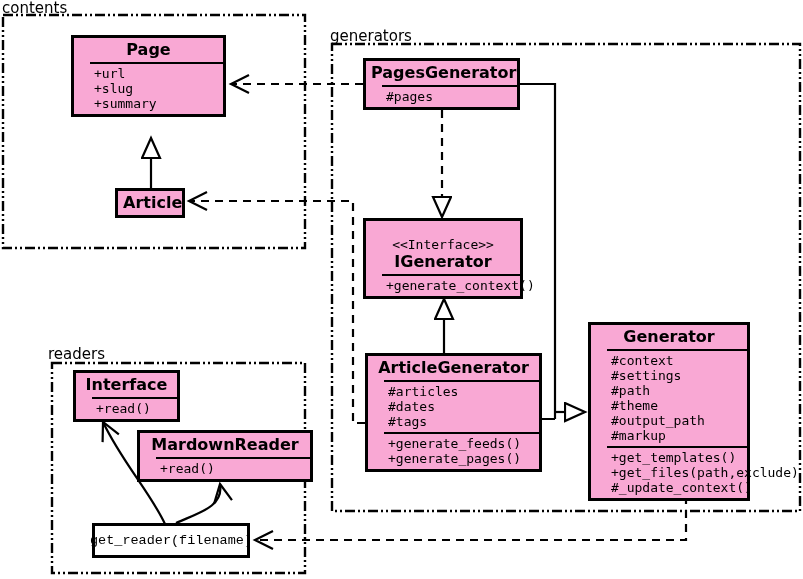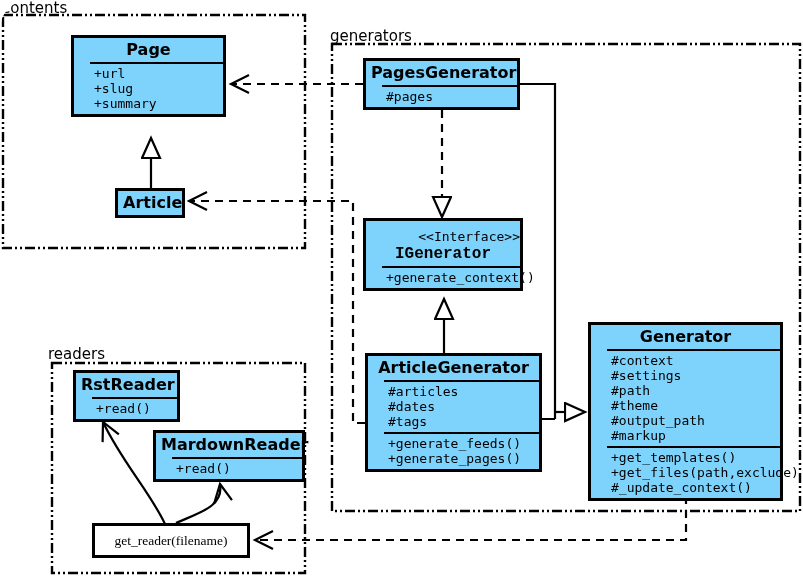--- a/index.html
+++ b/index.html
@@ -1,55 +1,54 @@
 <!DOCTYPE html>
 <html><head>
 <meta charset="utf-8">
 <style>
   html,body { margin:0; padding:0; background:#ffffff; }
   #stage {
     position:relative; width:803px; height:579px;
     background:#ffffff; overflow:hidden;
     font-family:"DejaVu Sans", sans-serif;
-    border-radius:29px;
   }
   #edges { position:absolute; left:0; top:0; }
   .uml-class {
-    position:absolute; background:#7dd3fc;
+    position:absolute; background:#f9a8d4;
     border:3px solid #000; box-sizing:border-box;
   }
   .uml-title {
     font-family:"DejaVu Sans", sans-serif;
     font-weight:bold; font-size:16px; line-height:20px;
     text-align:center; padding:2px 5px 2px;
     white-space:nowrap;
   }
   .uml-stereo {
     font-family:"DejaVu Sans Mono", monospace;
-    font-size:13px; line-height:15px; text-align:right;
-    padding-top:8px; white-space:nowrap;
+    font-size:13px; line-height:15px; text-align:center;
+    padding-top:16px; white-space:nowrap;
   }
-  .uml-stereo + .uml-title { padding-top:0;font-family:Liberation Mono, monospace; }
+  .uml-stereo + .uml-title { padding-top:0; }
   .uml-section { border-top:2px solid #000; padding:2px 0 3px;margin-left:16px; }
   .uml-member {
     font-family:"DejaVu Sans Mono", monospace;
     font-size:13px; line-height:15px; padding:0 4px;
     white-space:pre;
   }
   .pkg-label {
     position:absolute;
     font-family:"DejaVu Sans", sans-serif;
     font-size:15px; line-height:15px; color:#000;
     white-space:nowrap;
   }
   .simple-box {
     position:absolute; background:#ffffff;
     border:3px solid #000; box-sizing:border-box;
     display:flex; align-items:center; justify-content:center;
-    font-family:Liberation Serif, serif; font-size:13.5px;
+    font-family:Liberation Mono, monospace; font-size:13.5px;
     white-space:nowrap;
   }
 </style>
 </head>
 <body>
 
 <div id="stage">
 
   <svg id="edges" width="803" height="579" viewBox="0 0 803 579">
     <defs>
@@ -123,45 +122,45 @@
         <div class="uml-member">#articles</div>
         <div class="uml-member">#dates</div>
         <div class="uml-member">#tags</div>
       </div>
     <div class="uml-section">
         <div class="uml-member">+generate_feeds()</div>
         <div class="uml-member">+generate_pages()</div>
       </div>
   </div>
 
-  <div class="uml-class" style="left:588px; top:322px; width:195px;">
+  <div class="uml-class" style="left:588px; top:322px; width:162px;">
     <div class="uml-title">Generator</div>
     <div class="uml-section">
         <div class="uml-member">#context</div>
         <div class="uml-member">#settings</div>
         <div class="uml-member">#path</div>
         <div class="uml-member">#theme</div>
         <div class="uml-member">#output_path</div>
         <div class="uml-member">#markup</div>
       </div>
     <div class="uml-section">
         <div class="uml-member">+get_templates()</div>
         <div class="uml-member">+get_files(path,exclude)</div>
         <div class="uml-member">#_update_context()</div>
       </div>
   </div>
 
   <div class="uml-class" style="left:73px; top:370px; width:107px;">
-    <div class="uml-title">RstReader</div>
+    <div class="uml-title">Interface</div>
     <div class="uml-section">
         <div class="uml-member">+read()</div>
       </div>
   </div>
 
-  <div class="uml-class" style="left:153px; top:430px; width:152px;">
+  <div class="uml-class" style="left:137px; top:430px; width:176px;">
     <div class="uml-title">MardownReader</div>
     <div class="uml-section">
         <div class="uml-member">+read()</div>
       </div>
   </div>
 
   <div class="simple-box" style="left:92px; top:523px; width:158px; height:35px;">get_reader(filename)</div>
 
 </div>
 

